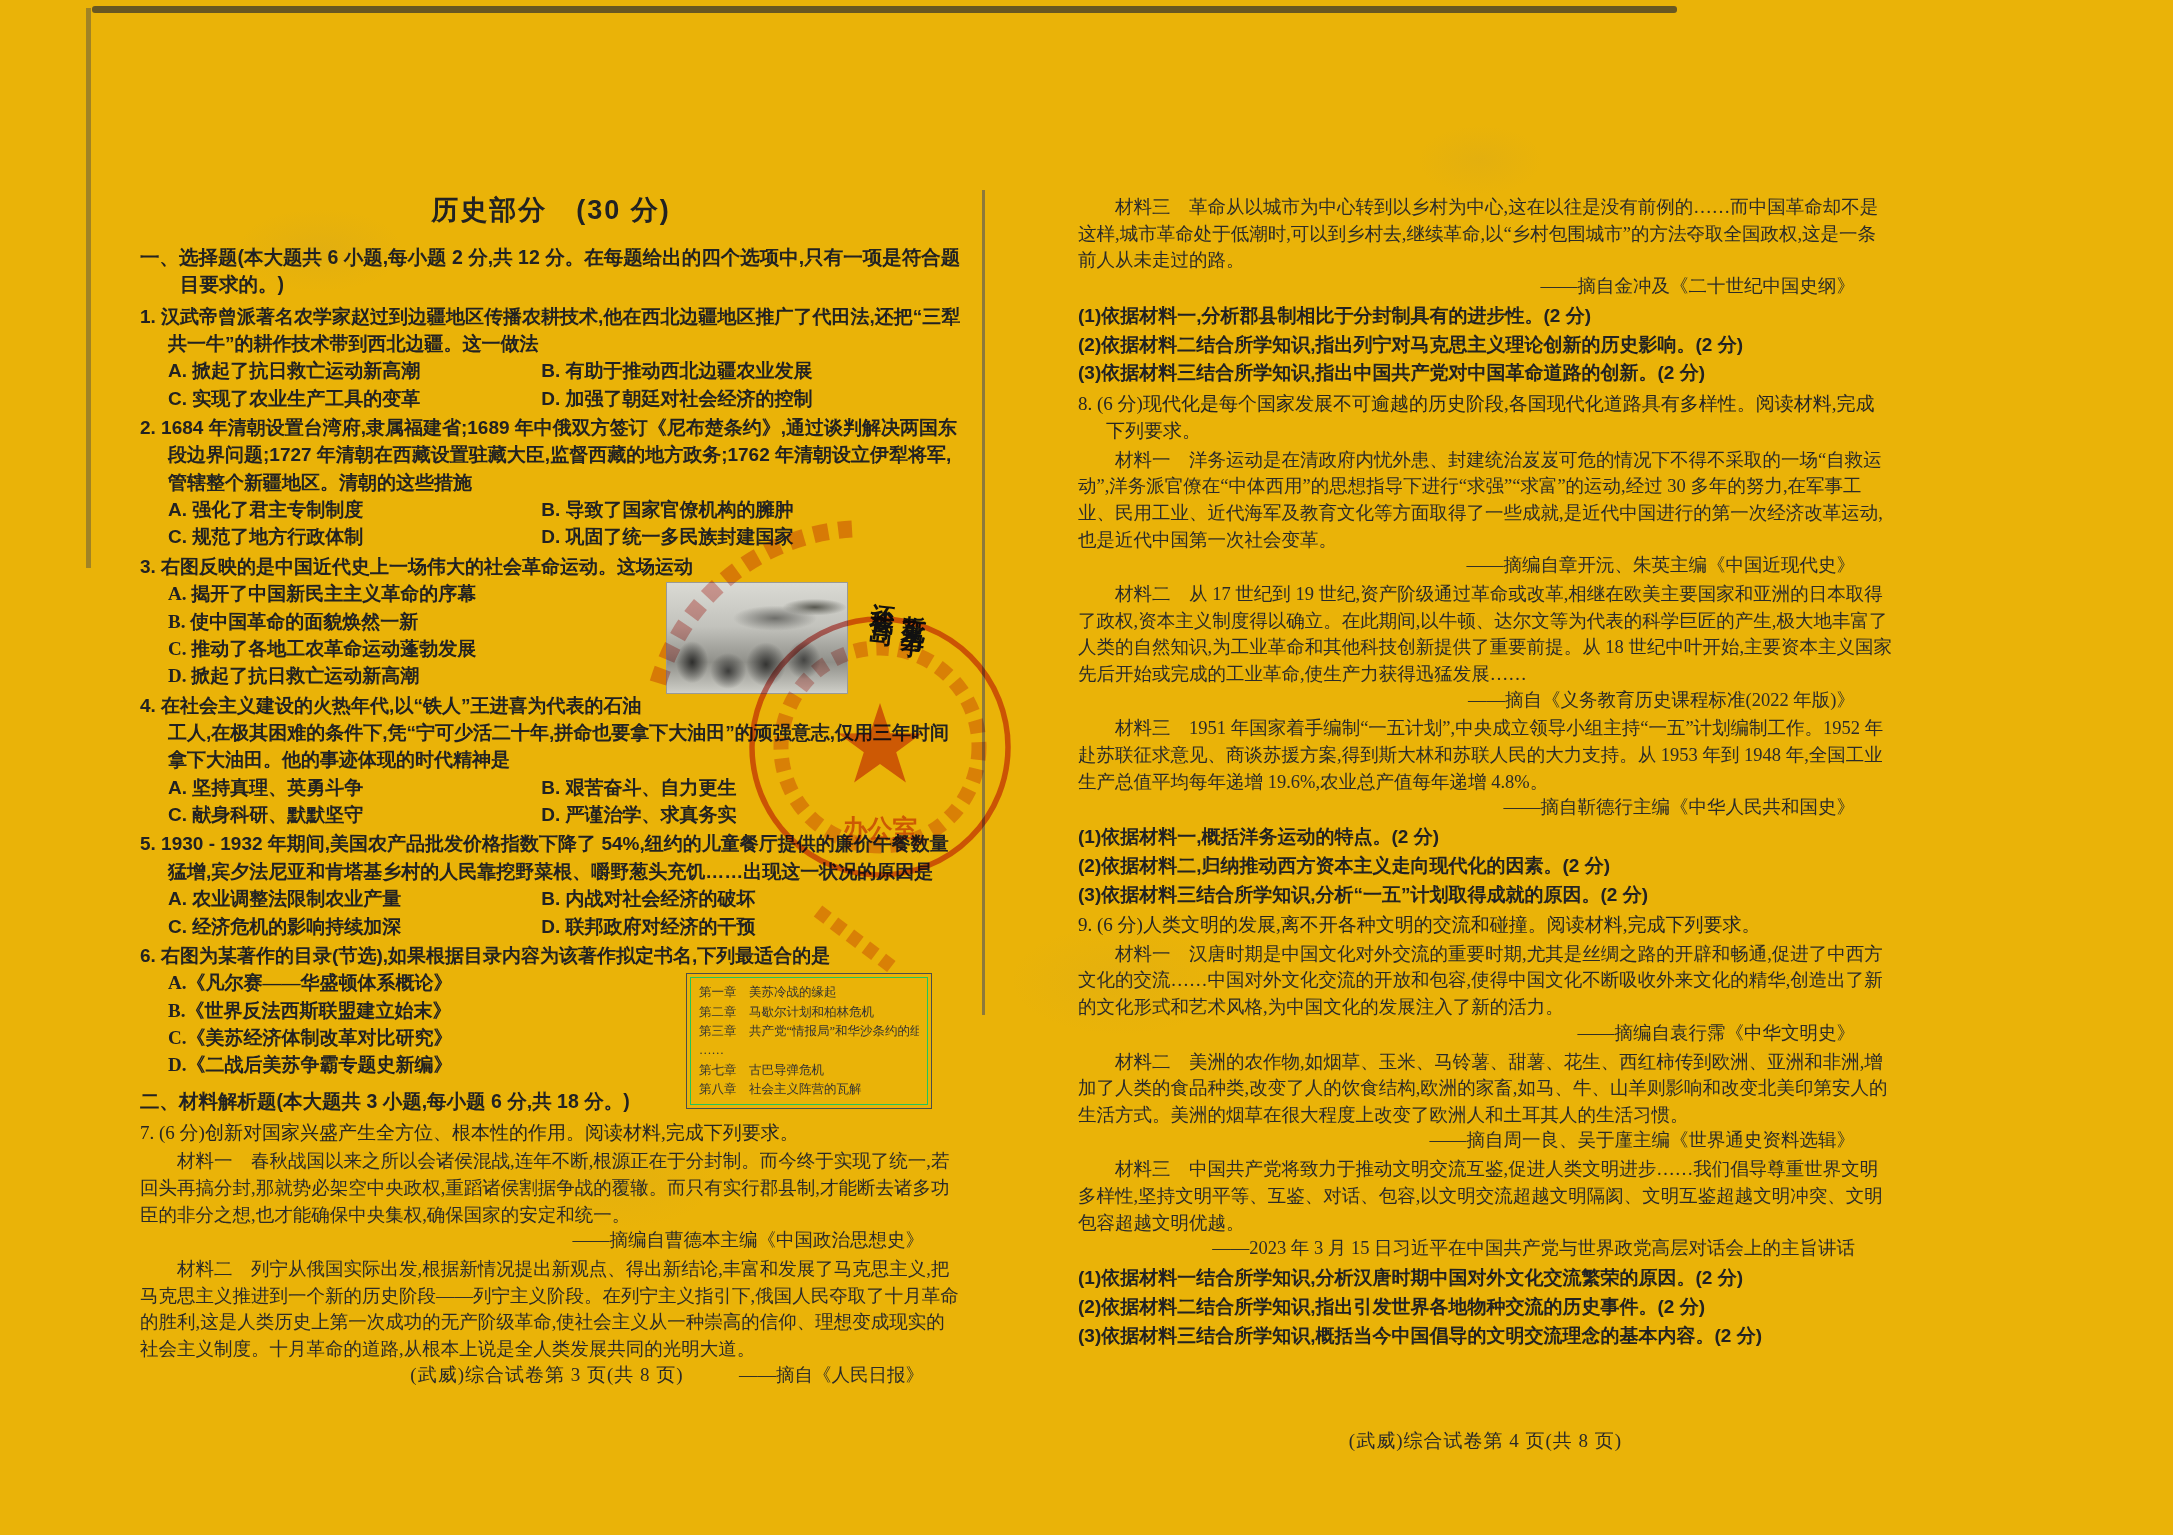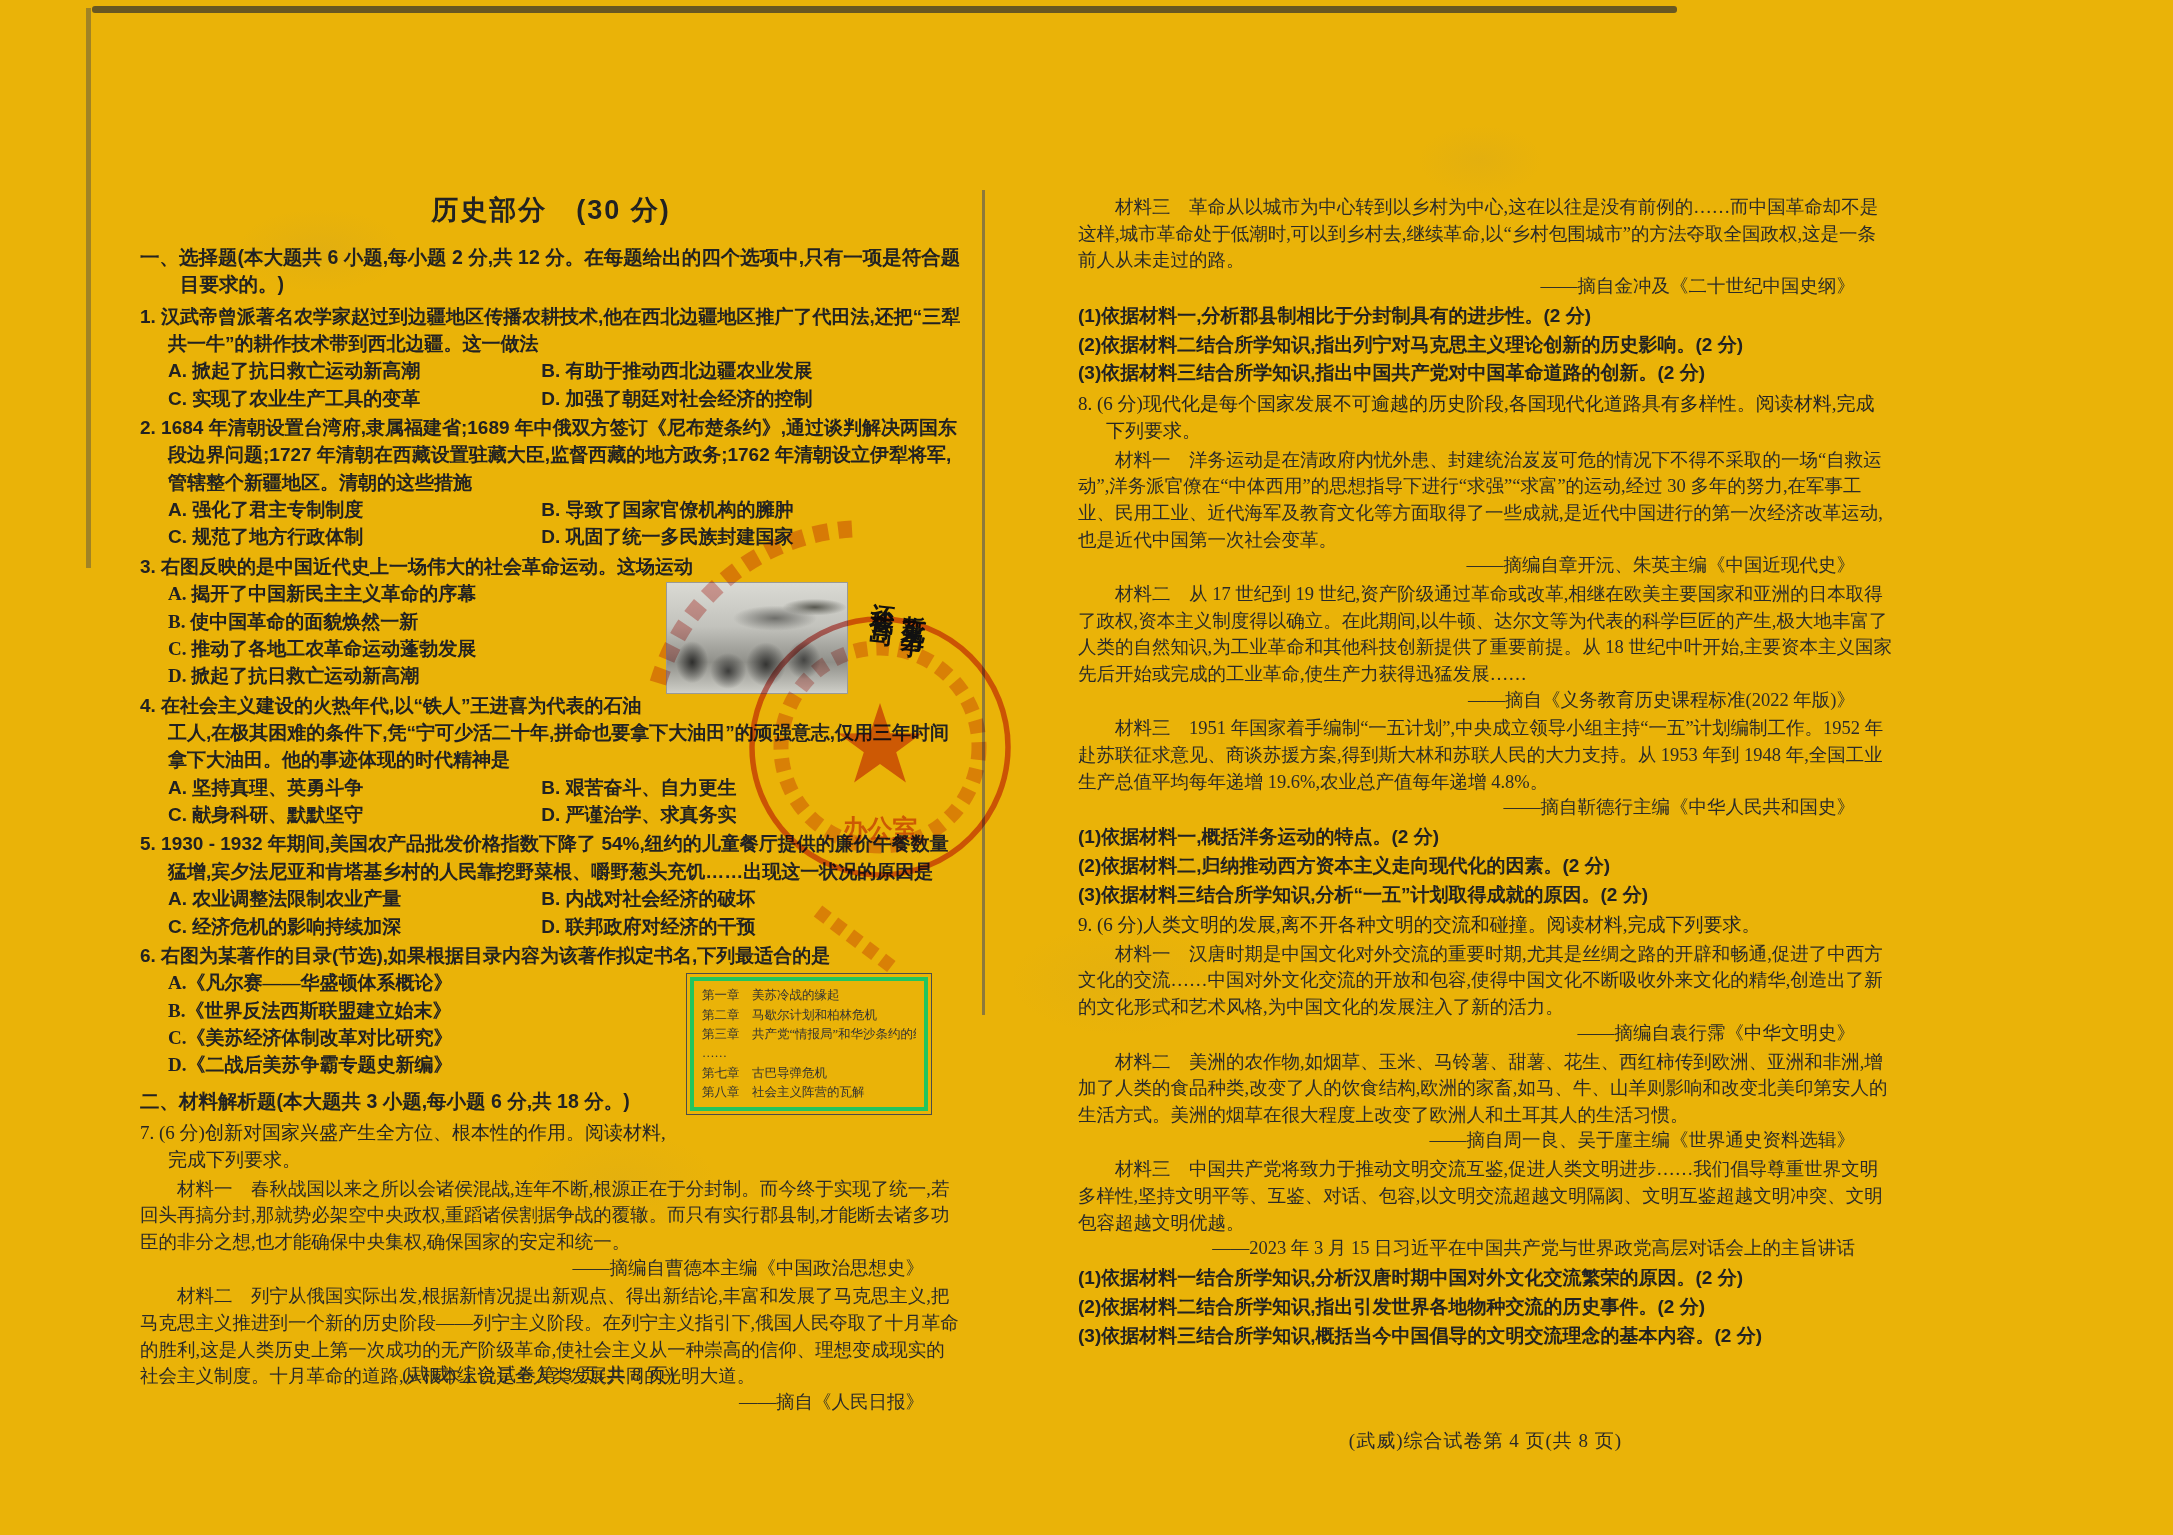--- a/index.html
+++ b/index.html
@@ -51,21 +51,21 @@
        radial-gradient(ellipse 46px 12px at 82% 22%, #57574f 0%, transparent 70%),
        linear-gradient(180deg,#dadad4 0%,#c2c2bc 40%,#8f8f89 72%,#cfcfc8 100%);}
   .callig{display:flex;margin-left:10px;}
   .callig .vcol{writing-mode:vertical-rl;font-family:"Liberation Serif","DejaVu Serif",serif;
      font-weight:bold;font-size:24px;letter-spacing:6px;color:#111;transform:rotate(6deg);}
   .callig .vcol.first{margin-top:14px;}
   .callig .vcol.second{margin-top:2px;margin-left:6px;}
 
   
   .tocbox{float:right;width:238px;margin:4px 30px 4px 12px;border:1.5px solid #4c4c4a;padding:3px;}
-  .tocinner{border:4px solid #22c55e;padding:5px 8px;}
+  .tocinner{border:1px solid #22c55e;padding:5px 8px;}
   .tocinner p{margin:0;font-size:12.5px;line-height:1.55;color:#333;white-space:nowrap;overflow:hidden;}
 
   
   .seal{position:absolute;left:640px;top:515px;width:470px;height:480px;opacity:.82;mix-blend-mode:multiply;pointer-events:none;}
 </style>
 </head>
 <body>
 
 <div class="scan">
   <div class="artifact-top"></div>
@@ -163,21 +163,21 @@
     <p class="hdr" style="margin-top:9px;">二、材料解析题(本大题共 3 小题,每小题 6 分,共 18 分。)</p>
 
     <div>
       <p class="intro">7. (6 分)创新对国家兴盛产生全方位、根本性的作用。阅读材料,完成下列要求。</p>
       <p class="mat">材料一　春秋战国以来之所以会诸侯混战,连年不断,根源正在于分封制。而今终于实现了统一,若回头再搞分封,那就势必架空中央政权,重蹈诸侯割据争战的覆辙。而只有实行郡县制,才能断去诸多功臣的非分之想,也才能确保中央集权,确保国家的安定和统一。</p>
       <p class="src">——摘编自曹德本主编《中国政治思想史》</p>
       <p class="mat">材料二　列宁从俄国实际出发,根据新情况提出新观点、得出新结论,丰富和发展了马克思主义,把马克思主义推进到一个新的历史阶段——列宁主义阶段。在列宁主义指引下,俄国人民夺取了十月革命的胜利,这是人类历史上第一次成功的无产阶级革命,使社会主义从一种崇高的信仰、理想变成现实的社会主义制度。十月革命的道路,从根本上说是全人类发展共同的光明大道。</p>
       <p class="src">——摘自《人民日报》</p>
     </div>
   </div>
-  <div class="footer" style="left:128px;width:822px;top:1362px;position:absolute;">(武威)综合试卷第 3 页(共 8 页)</div>
+  <div class="footer" style="left:136px;width:822px;top:1362px;position:absolute;">(武威)综合试卷第 3 页(共 8 页)</div>
 
   <div class="page page-right">
     <p class="mat">材料三　革命从以城市为中心转到以乡村为中心,这在以往是没有前例的……而中国革命却不是这样,城市革命处于低潮时,可以到乡村去,继续革命,以“乡村包围城市”的方法夺取全国政权,这是一条前人从未走过的路。</p>
     <p class="src">——摘自金冲及《二十世纪中国史纲》</p>
     <p class="sub">(1)依据材料一,分析郡县制相比于分封制具有的进步性。(2 分)</p>
     <p class="sub">(2)依据材料二结合所学知识,指出列宁对马克思主义理论创新的历史影响。(2 分)</p>
     <p class="sub">(3)依据材料三结合所学知识,指出中国共产党对中国革命道路的创新。(2 分)</p>
 
     <div>
       <p class="intro">8. (6 分)现代化是每个国家发展不可逾越的历史阶段,各国现代化道路具有多样性。阅读材料,完成下列要求。</p>

